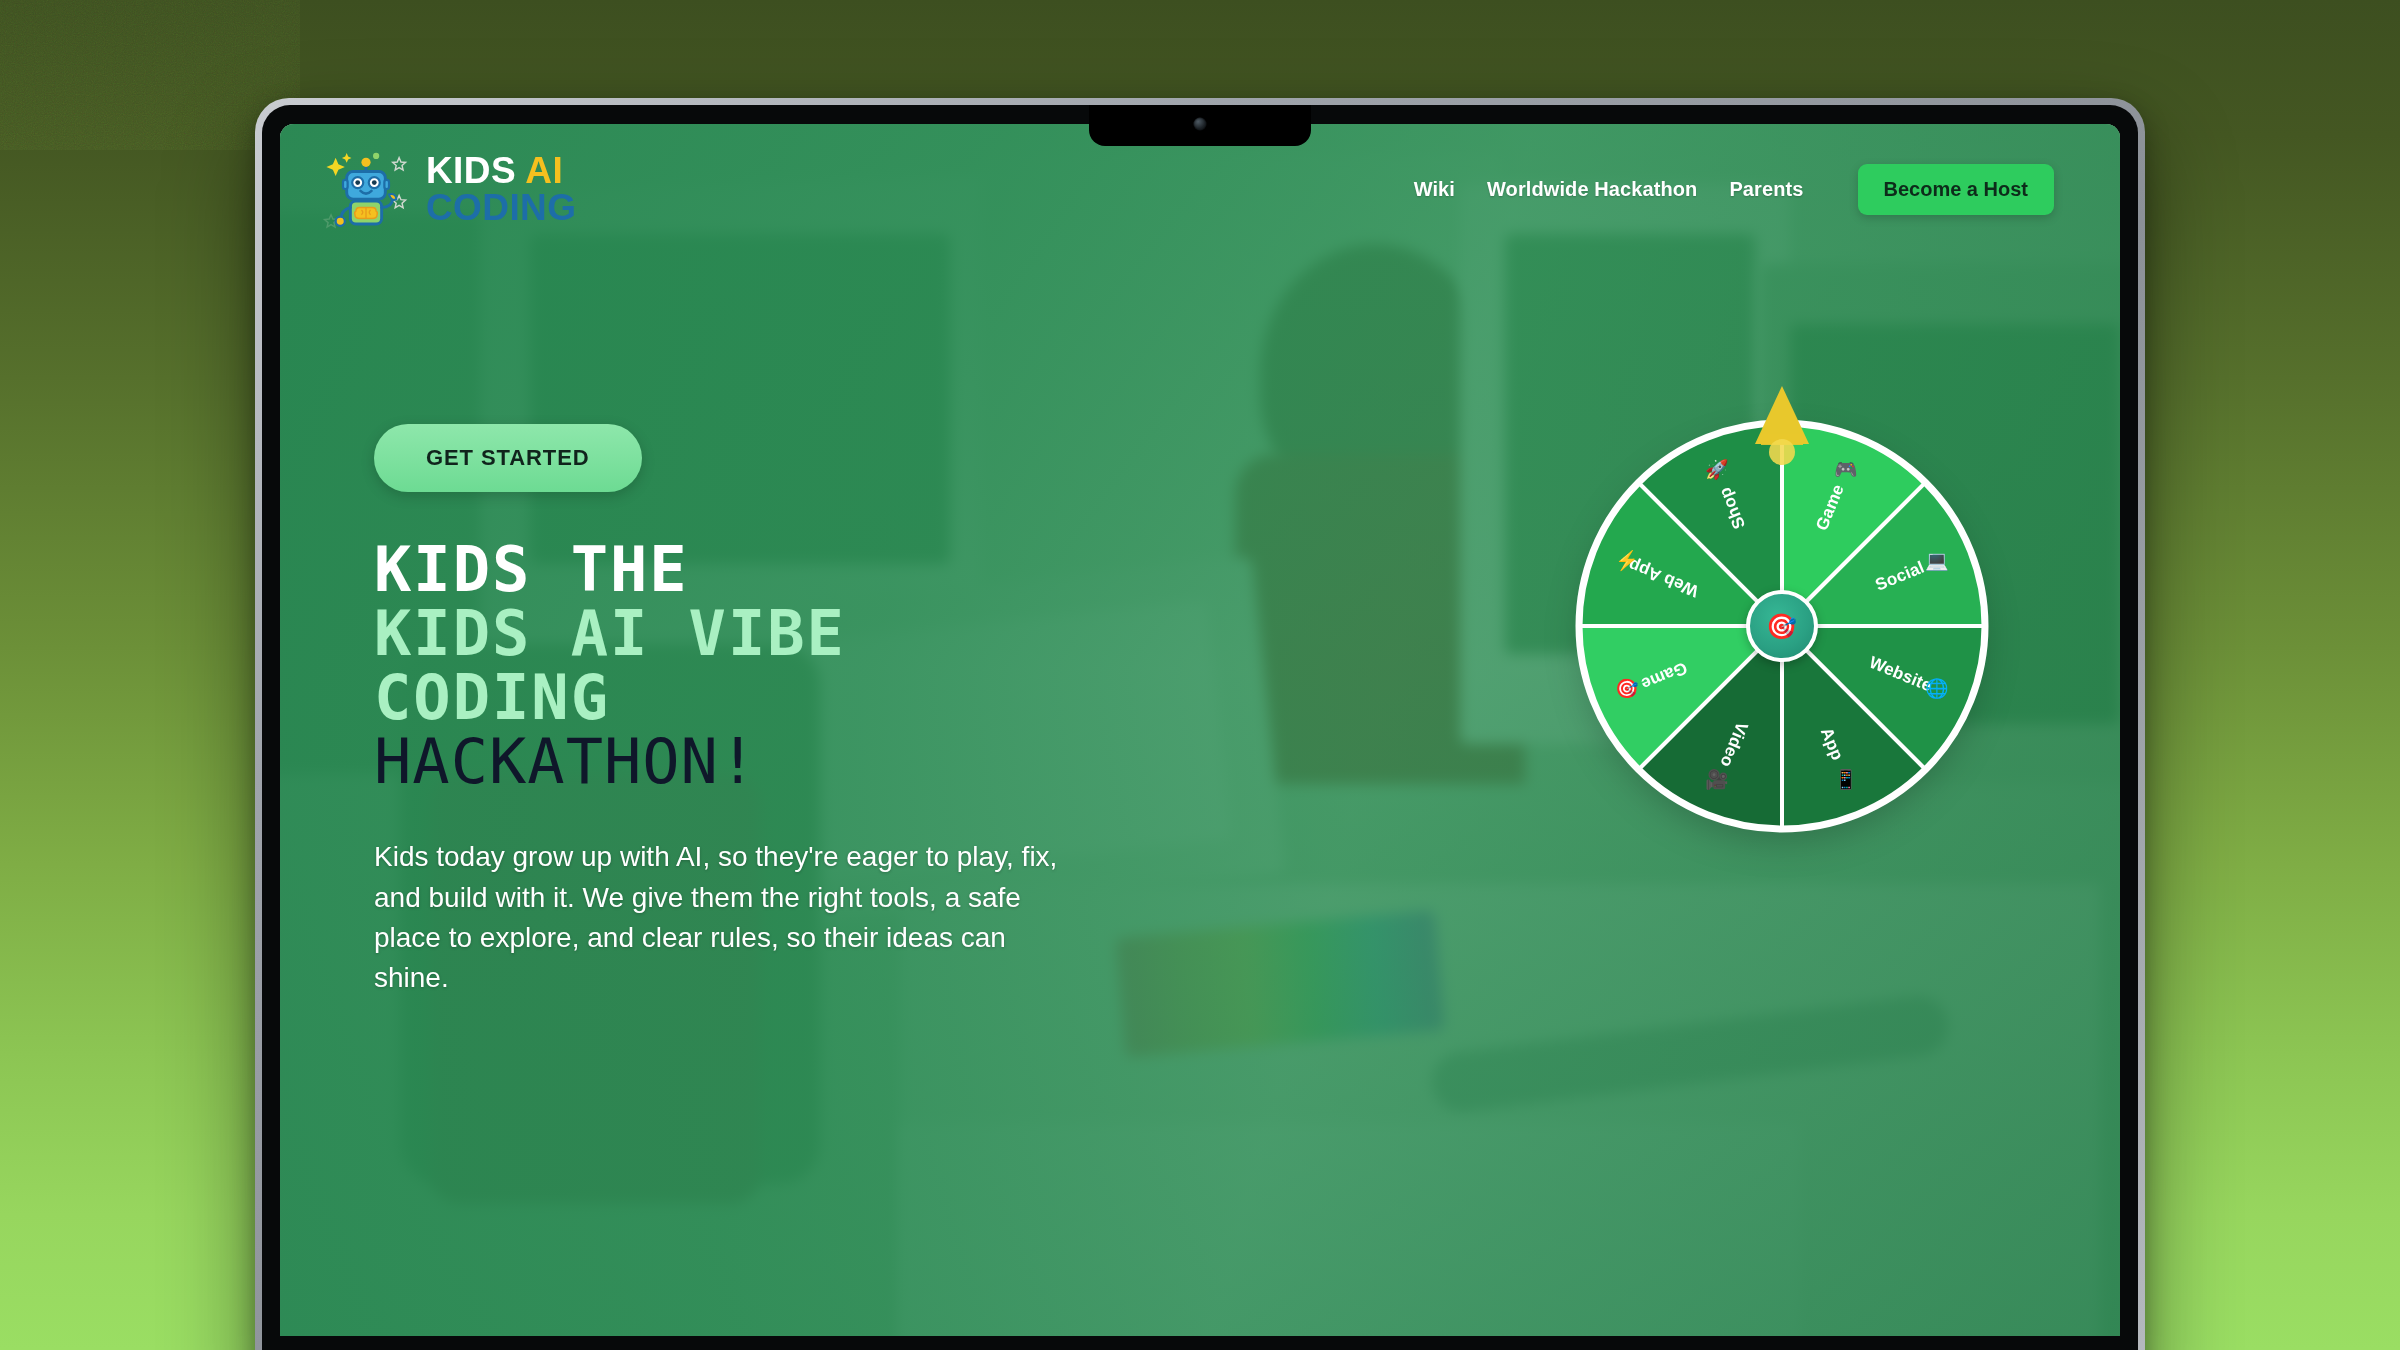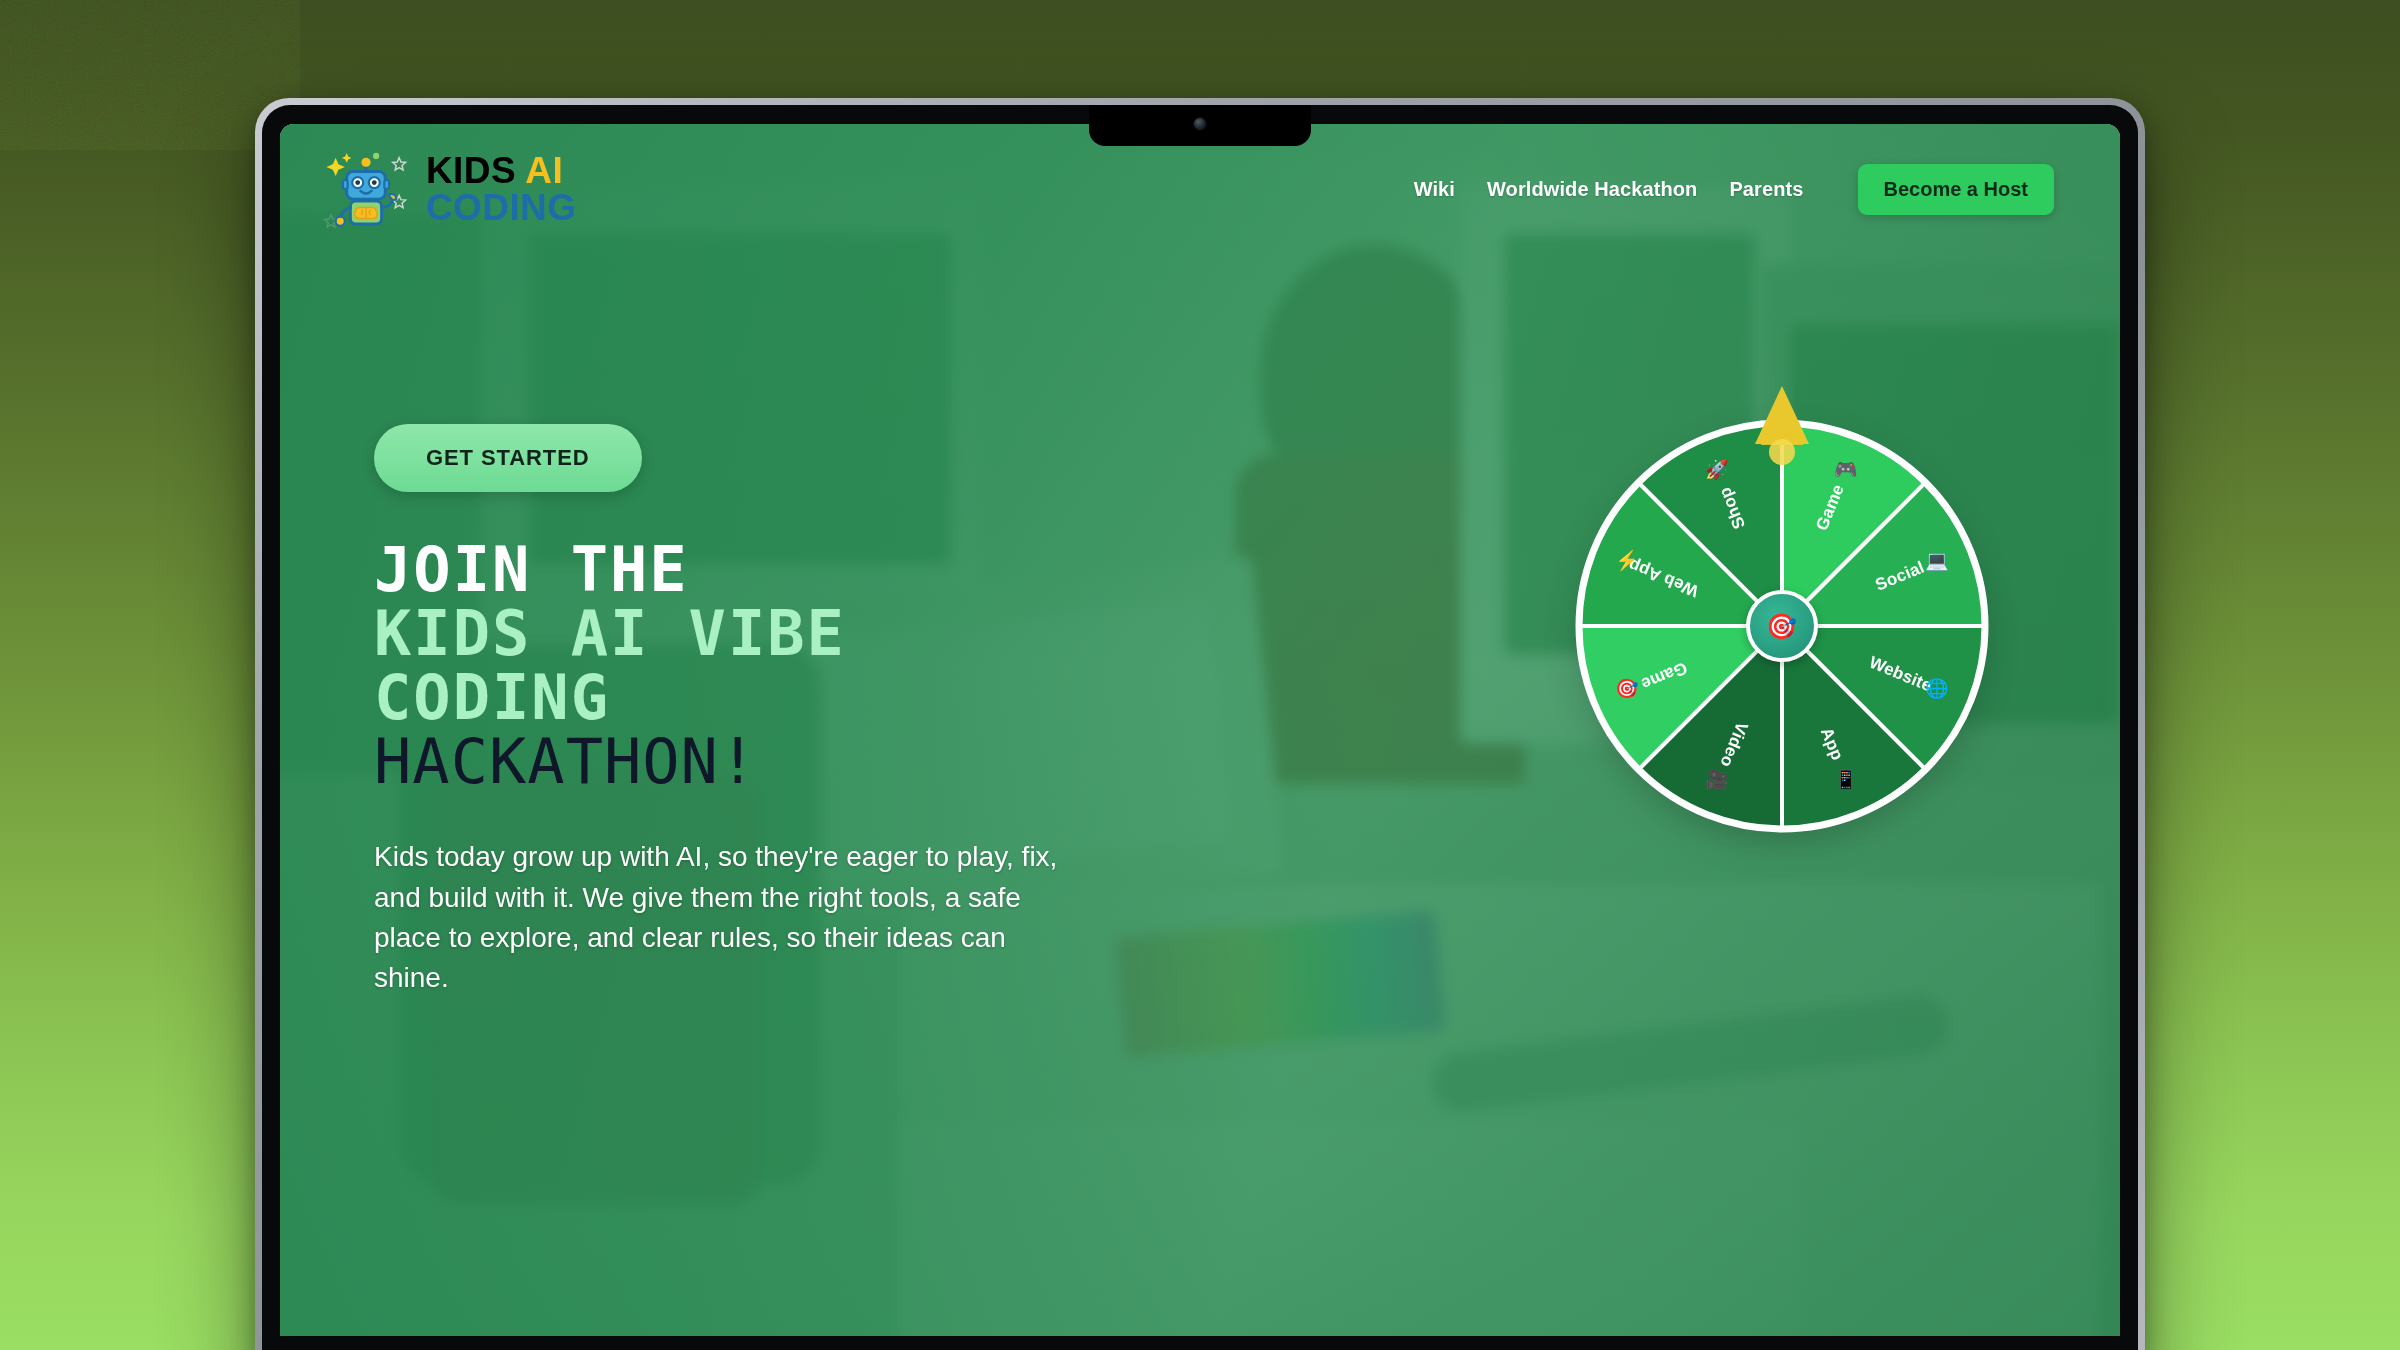--- a/index.html
+++ b/index.html
@@ -80,21 +80,21 @@
     position:absolute; left:0; top:0; right:0; height:130px;
     display:flex; align-items:center;
     padding:0 66px 0 40px;
     z-index:5;
   }
   #logo{ display:flex; align-items:center; gap:14px; }
   #robot-wrap{ position:relative; width:92px; height:92px; flex:none; }
   #logo-text{ line-height:1.0; }
   .logo-row1{ font-size:37px; font-weight:800; letter-spacing:.4px; }
   .logo-row2{ font-size:37px; font-weight:800; letter-spacing:.4px; color:#1d6ea8; }
-  .lg-kids{ color:#000000; }
+  .lg-kids{ color:#ffffff; }
   .lg-ai{ color:#f5c01f; }
 
   #nav-spacer{ flex:1; }
   #nav-links{ display:flex; align-items:center; gap:32px; }
   .nav-link{
     color:#ffffff; font-size:20px; font-weight:700;
     letter-spacing:.1px; white-space:nowrap;
     text-shadow:0 1px 2px rgba(0,0,0,.22);
   }
   #become-host{
@@ -270,21 +270,21 @@
           <div id="become-host">Become a Host</div>
         </div>
       </div>
 
       <div id="hero">
 
         <div id="hero-left">
           <div id="get-started">GET STARTED</div>
 
           <div id="headline">
-            <span class="hl-white">JOIN THE</span>
+            <span class="hl-white">KIDS THE</span>
             <span class="hl-mint">KIDS AI VIBE</span>
             <span class="hl-mint">CODING</span>
             <span class="hl-bang">HACKATHON!</span>
           </div>
 
           <p id="hero-para">Kids today grow up with AI, so they're eager to play, fix, and build with it. We give them the right tools, a safe place to explore, and clear rules, so their ideas can shine.</p>
         </div>
 
         <div id="wheel-wrap">
           <div id="wheel-shadow"></div>

